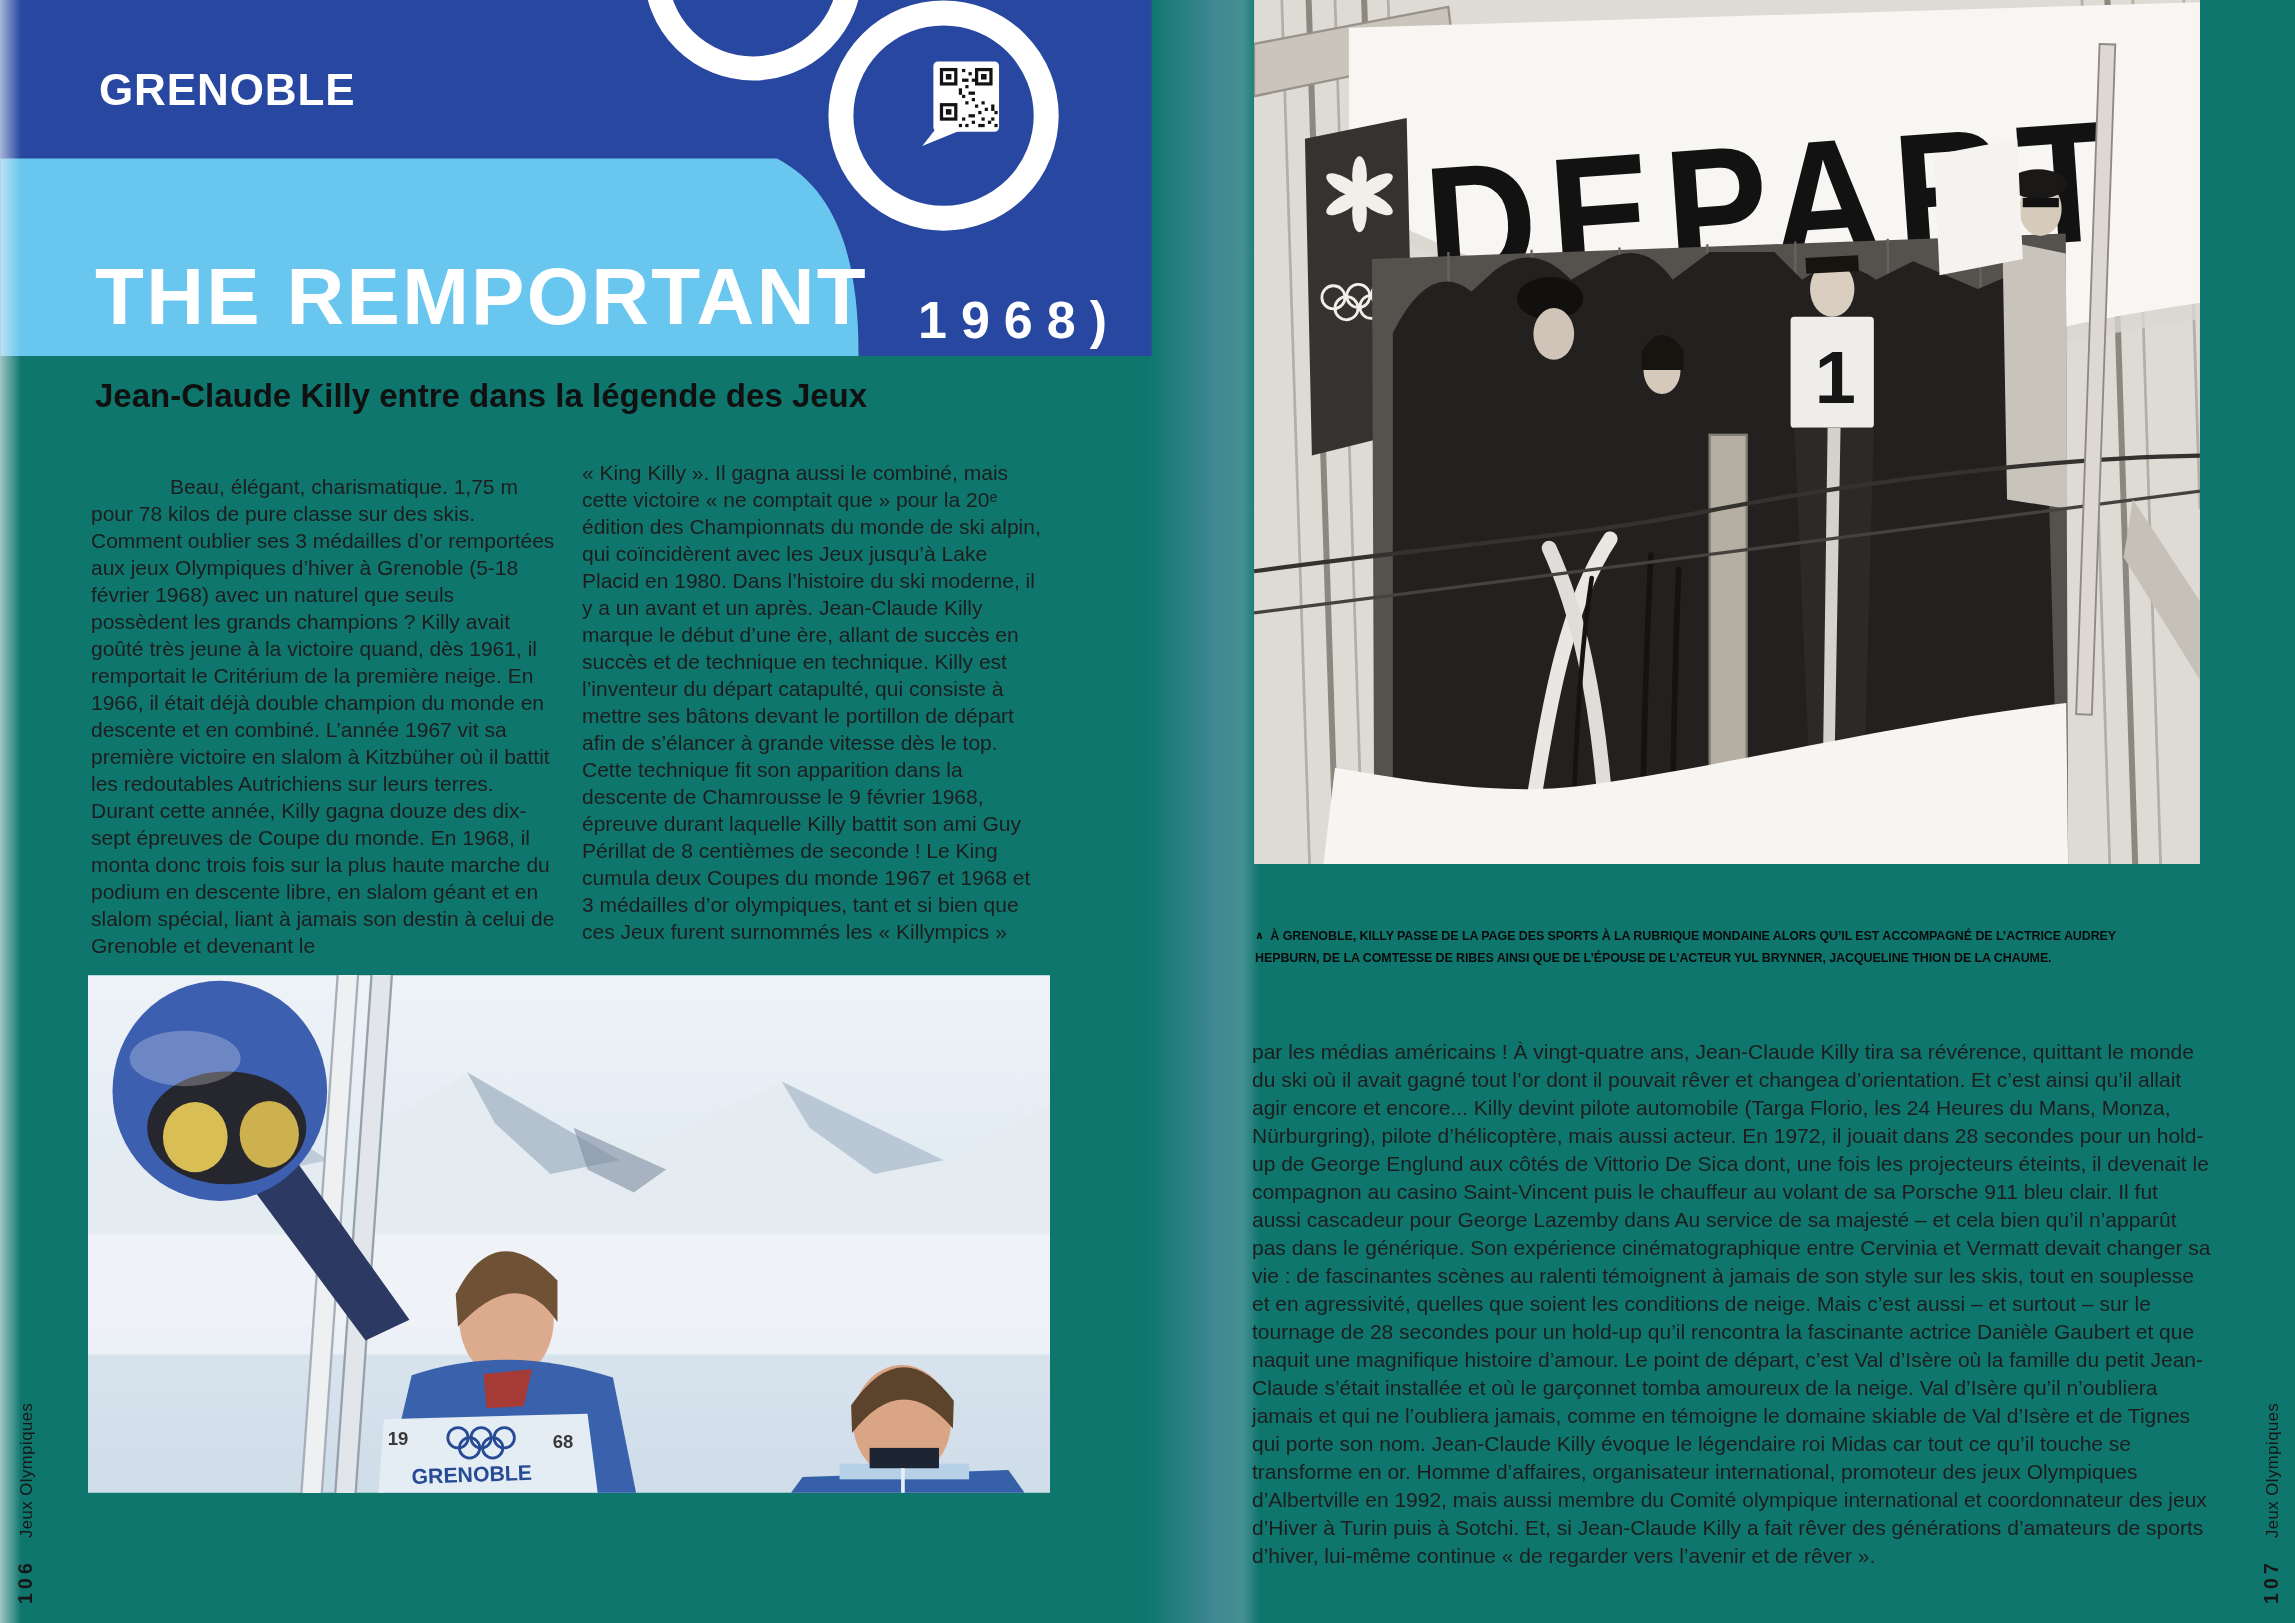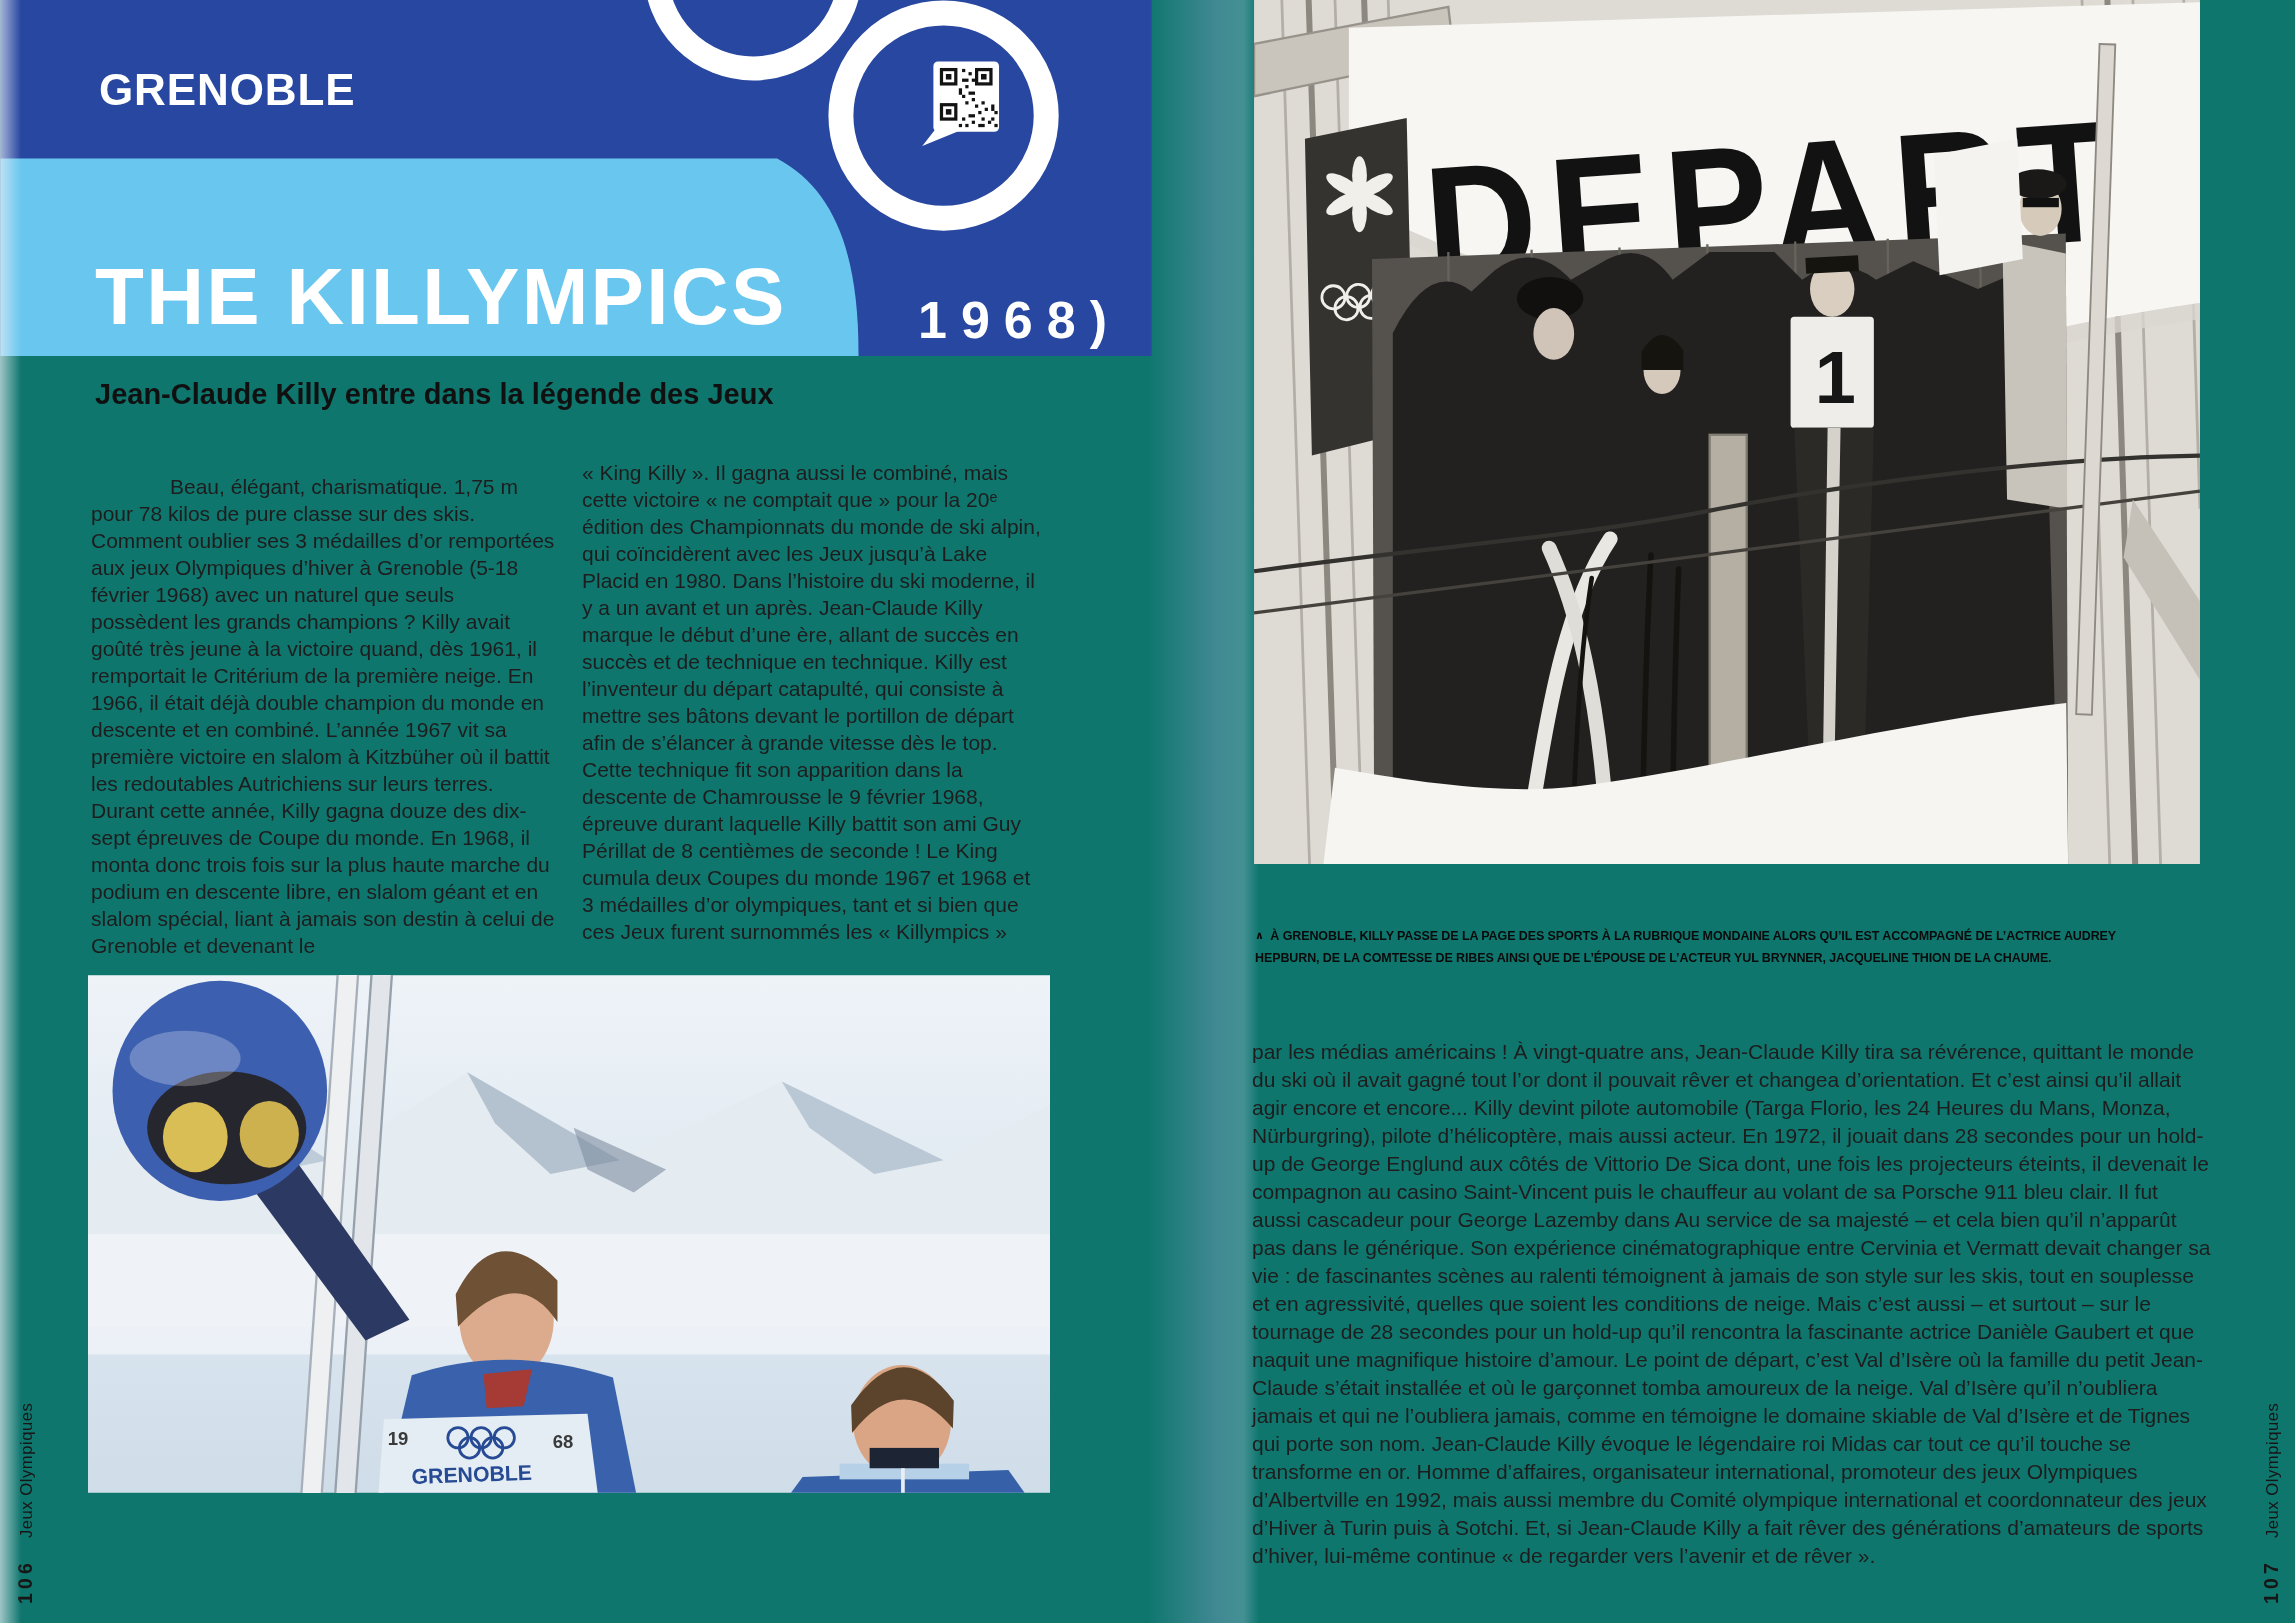--- a/index.html
+++ b/index.html
@@ -4,21 +4,21 @@
 <style>
   html,body{margin:0;padding:0;background:#ffffff;}
   #page{position:relative;width:2295px;height:1623px;background:#0f766e;overflow:hidden;
         font-family:"Liberation Sans","DejaVu Sans",sans-serif;}
   .abs{position:absolute;}
   
   #header-block{left:0;top:0;width:1152px;height:356px;overflow:hidden;}
   .kicker{left:99px;top:68px;font-size:44px;font-weight:bold;color:#ffffff;letter-spacing:0.9px;line-height:1;}
   .big-title{left:95px;top:257px;font-size:80px;font-weight:bold;color:#ffffff;letter-spacing:2.3px;line-height:1;white-space:nowrap;}
   .year-tag{left:918px;top:294px;font-size:52px;font-weight:bold;color:#ffffff;letter-spacing:14px;line-height:1;white-space:nowrap;}
-  .subtitle{left:95px;top:378px;width:1032px;font-size:29px;font-weight:bold;color:#101010;line-height:1.12;}
+  .subtitle{left:95px;top:378px;width:1032px;font-size:33px;font-weight:bold;color:#101010;line-height:1.12;}
   
   .bodycol{font-size:21px;line-height:27px;color:#1d1d1d;text-align:left;}
   #col1{left:91px;top:473px;width:465px;text-indent:79px;}
   #col2{left:582px;top:459px;width:463px;}
   #body-right{left:1252px;top:1038px;width:960px;font-size:21px;line-height:28px;color:#1d1d1d;}
   
   .caption{font-weight:bold;font-size:12.5px;line-height:22px;letter-spacing:-0.1px;color:#0a0a0a;margin-top:24px;}
   #caption-left{left:90px;top:1526px;width:787px;}
   #caption-right{left:1255px;top:901px;width:921px;}
   .caret{font-size:11px;margin-right:6.5px;position:relative;top:-0.9px;}
@@ -83,21 +83,21 @@
             <rect x="2150" y="240" width="7" height="7"></rect>
             <rect x="2080" y="254" width="7" height="7"></rect>
           <rect x="2073" y="268" width="7" height="7"></rect>
             <rect x="2150" y="268" width="7" height="7"></rect>
         </g>
       </g>
     </svg>
   </div>
 
   <div class="abs kicker">GRENOBLE</div>
-  <div class="abs big-title">THE KILLYMPICS</div>
+  <div class="abs big-title">THE REMPORTANT</div>
   <div class="abs year-tag">1968)</div>
   <div class="abs subtitle">Jean-Claude Killy entre dans la légende des Jeux</div>
 
   <div class="abs bodycol" id="col1">Beau, élégant, charismatique. 1,75 m pour 78 kilos de pure classe sur des skis. Comment oublier ses 3 médailles d’or remportées aux jeux Olympiques d’hiver à Grenoble (5-18 février 1968) avec un naturel que seuls possèdent les grands champions ? Killy avait goûté très jeune à la victoire quand, dès 1961, il remportait le Critérium de la première neige. En 1966, il était déjà double champion du monde en descente et en combiné. L’année 1967 vit sa première victoire en slalom à Kitzbüher où il battit les redoutables Autrichiens sur leurs terres. Durant cette année, Killy gagna douze des dix-sept épreuves de Coupe du monde. En 1968, il monta donc trois fois sur la plus haute marche du podium en descente libre, en slalom géant et en slalom spécial, liant à jamais son destin à celui de Grenoble et devenant le</div>
   <div class="abs bodycol" id="col2">« King Killy ». Il gagna aussi le combiné, mais cette victoire « ne comptait que » pour la 20ᵉ édition des Championnats du monde de ski alpin, qui coïncidèrent avec les Jeux jusqu’à Lake Placid en 1980. Dans l’histoire du ski moderne, il y a un avant et un après. Jean-Claude Killy marque le début d’une ère, allant de succès en succès et de technique en technique. Killy est l’inventeur du départ catapulté, qui consiste à mettre ses bâtons devant le portillon de départ afin de s’élancer à grande vitesse dès le top. Cette technique fit son apparition dans la descente de Chamrousse le 9 février 1968, épreuve durant laquelle Killy battit son ami Guy Périllat de 8 centièmes de seconde ! Le King cumula deux Coupes du monde 1967 et 1968 et 3 médailles d’or olympiques, tant et si bien que ces Jeux furent surnommés les « Killympics »</div>
 
   <svg class="abs" style="left:88px;top:975px;" width="962" height="518" viewBox="0 0 2080 1119">
     <defs>
       <linearGradient id="sky" x1="0" y1="0" x2="0" y2="1">
         <stop offset="0" stop-color="#eef3f8"></stop>

